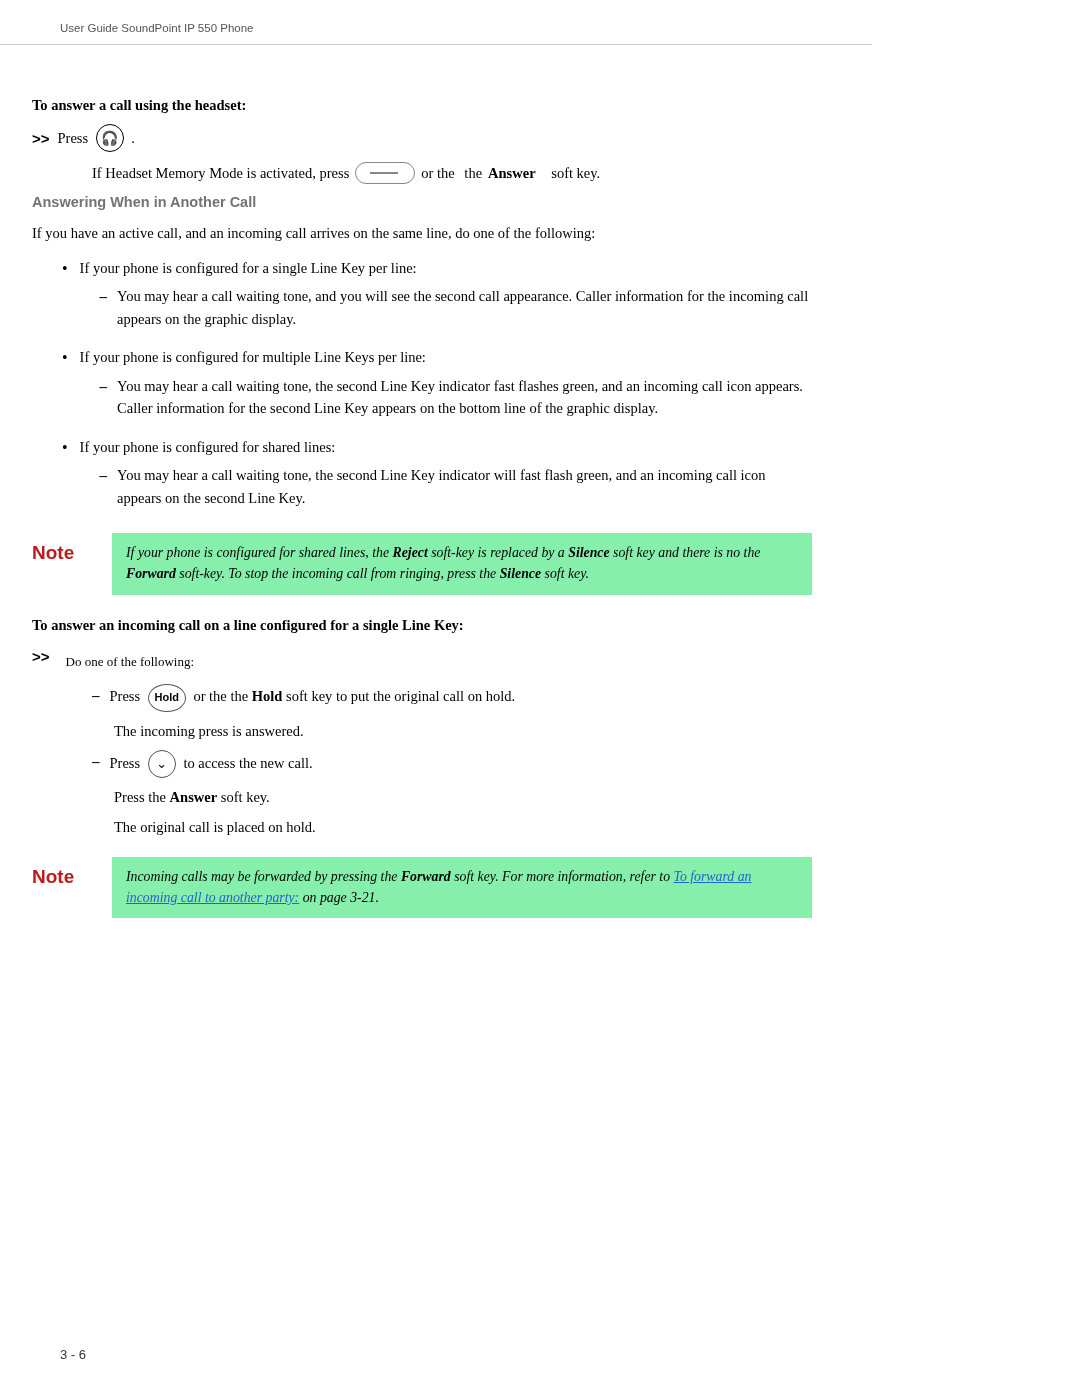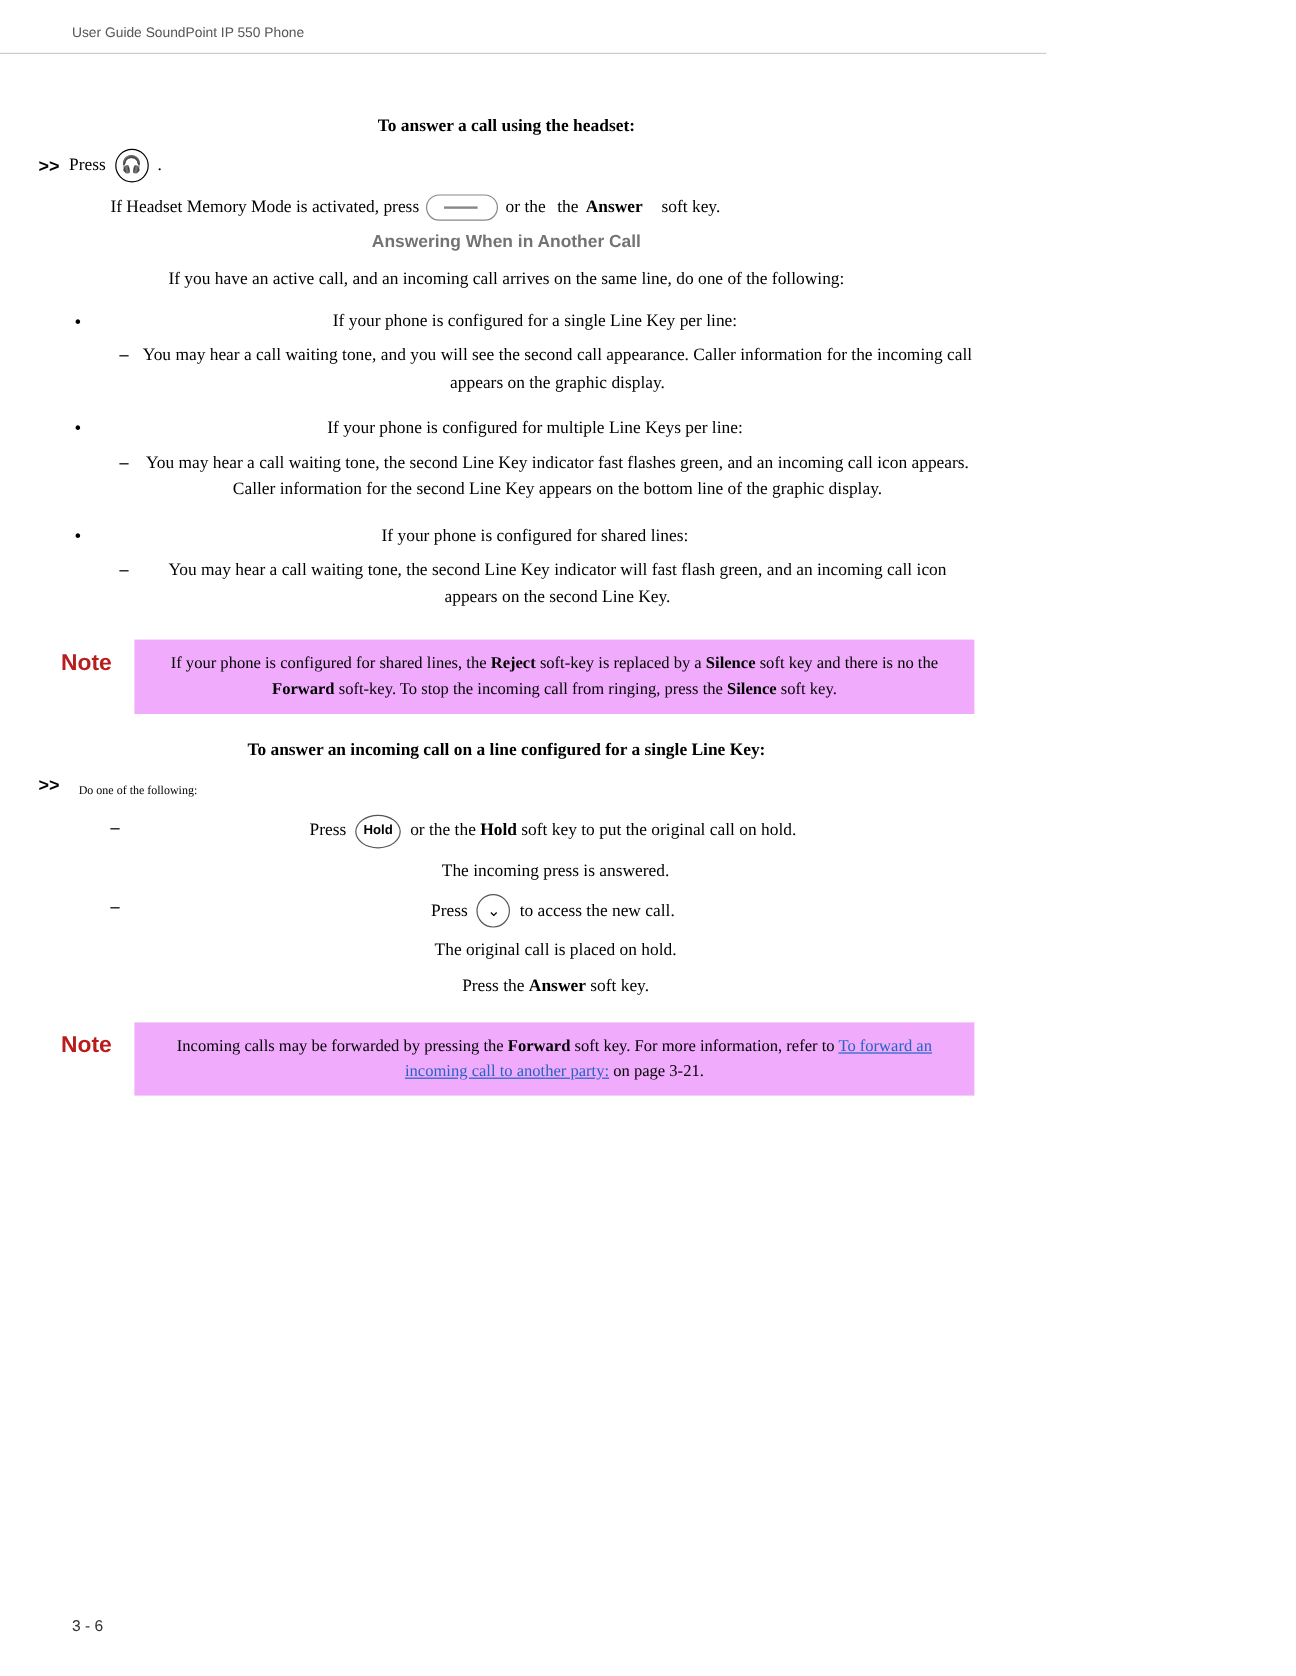--- a/index.html
+++ b/index.html
@@ -17,21 +17,20 @@
       min-height: 1397px;
       position: relative;
     }
 
     .page {
       width: 872px;
       min-height: 1397px;
       background: #ffffff;
       padding: 0;
       position: relative;
-      text-align: center;
     }
 
     
     .header {
       padding: 22px 60px 10px 60px;
       border-bottom: 1.5px solid #cccccc;
       display: flex;
       align-items: center;
     }
 
@@ -189,25 +188,26 @@
       flex-shrink: 0;
       font-weight: bold;
     }
 
     .sub-text {
       flex: 1;
     }
 
     
     .note-box {
-      background: #f0abfc;
+      background: #86efac;
       padding: 10px 14px;
       font-size: 13.8px;
       line-height: 1.5;
       flex: 1;
+      font-style: italic;
     }
 
     .note-row {
       display: flex;
       align-items: flex-start;
       margin: 18px 0 18px 0;
     }
 
     .note-label {
       color: #b91c1c;
@@ -389,21 +389,21 @@
         <span>If your phone is configured for shared lines, the</span> <span class="bold">Reject</span> <span>soft-key is replaced by a</span> <span class="bold">Silence</span> <span>soft key and there is no the</span> <span class="bold">Forward</span> <span>soft-key. To stop the incoming call from ringing, press the</span> <span class="bold">Silence</span> <span>soft key.</span>
       </div>
     </div>
 
     <div class="instruction-heading">
       <span>To answer an incoming call on a line configured for a single Line Key:</span>
     </div>
 
     <div class="do-one-line">
       <span class="arrow-prefix">&gt;&gt;</span>
-      <span style="font-size:10px; margin-left:8px;margin-top:10px;">Do one of the following:</span>
+      <span style="font-size:13px; margin-left:8px;margin-top:10px;">Do one of the following:</span>
     </div>
 
     <div class="do-sub-item">
       <span class="do-dash">–</span>
       <div class="do-text">
         <span>Press</span>
         <span class="hold-btn">Hold</span>
         <span>or the</span> the <span class="bold">Hold</span> <span>soft key to put the original call on hold.</span>
       </div>
     </div>
@@ -412,25 +412,25 @@
 
     <div class="do-sub-item">
       <span class="do-dash">–</span>
       <div class="do-text">
         <span>Press</span>
         <span class="nav-icon">⌄</span>
         <span>to access the new call.</span>
       </div>
     </div>
 
-    <div class="sub-para">The original call is placed on hold.</div>
-
     <div class="sub-para">
       <span>Press the</span> <span class="bold">Answer</span> <span>soft key.</span>
     </div>
+
+    <div class="sub-para">The original call is placed on hold.</div>
 
     <div class="note-row">
       <div class="note-label">Note</div>
       <div class="note-box">
         <span>Incoming calls may be forwarded by pressing the</span> <span class="bold">Forward</span> <span>soft key. For more information, refer to</span> <span class="link-text">To forward an incoming call to another party:</span> <span>on page 3-21.</span>
       </div>
     </div>
 
   </div>
 

